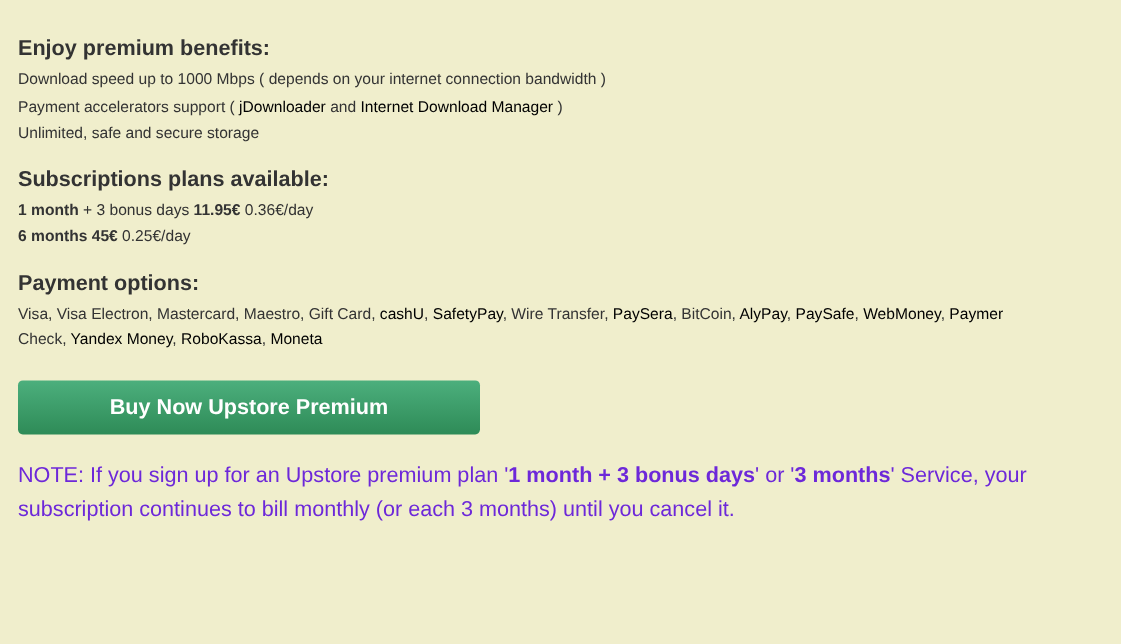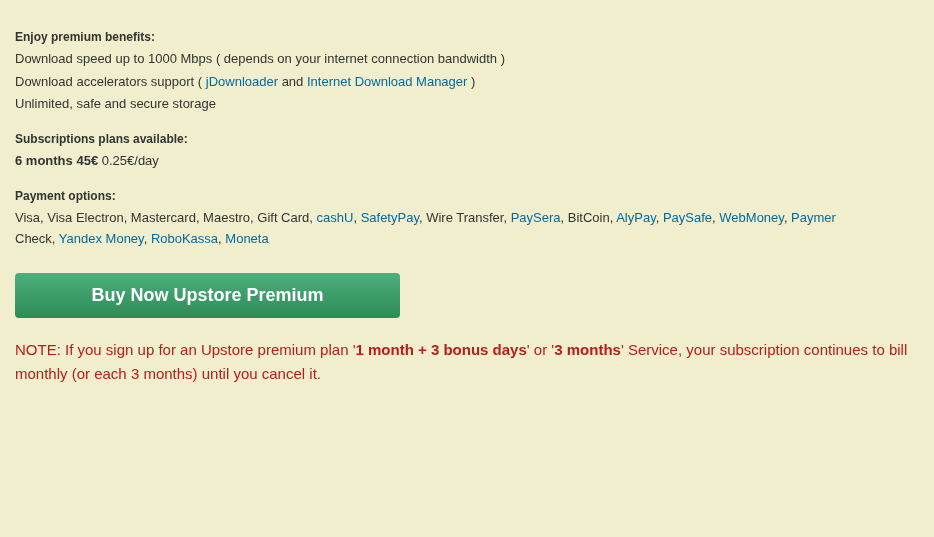--- a/index.html
+++ b/index.html
@@ -17,36 +17,36 @@
       min-height: 537px;
       padding: 30px 15px 20px 15px;
     }
 
     .section {
       margin-bottom: 18px;
     }
 
     .section-title {
       font-weight: bold;
-      font-size: 12px;
+      font-size: 18px;
       color: #333;
       margin-bottom: 5px;
     }
 
     .line {
       margin-bottom: 3px;
       line-height: 1.5;
     }
 
     .bold {
       font-weight: bold;
     }
 
     a.link {
-      color: #0369a1;
+      color: #000000;
       text-decoration: none;
     }
 
     .subscription-plan {
       margin-bottom: 2px;
       line-height: 1.6;
     }
 
     .buy-button {
       display: inline-block;
@@ -58,46 +58,49 @@
       border: none;
       border-radius: 4px;
       cursor: pointer;
       width: 385px;
       text-align: center;
       margin-top: 5px;
       margin-bottom: 20px;
     }
 
     .note {
-      font-size: 15px;
-      color: #b91c1c;
+      font-size: 18px;
+      color: #6d28d9;
       line-height: 1.6;
     }
 
     .payment-line {
       line-height: 1.6;
     }
   </style>
 </head>
 <body>
 
 <div class="section">
   <div class="section-title"><span>Enjoy premium benefits</span>:</div>
   <div class="line">
     <span>Download speed up to 1000 Mbps ( depends on your internet connection bandwidth )</span>
   </div>
   <div class="line">
-    <span>Download accelerators support ( </span><a class="link" href="#">jDownloader</a><span> and </span><a class="link" href="#">Internet Download Manager</a><span> )</span>
+    <span>Payment accelerators support ( </span><a class="link" href="#">jDownloader</a><span> and </span><a class="link" href="#">Internet Download Manager</a><span> )</span>
   </div>
   <div class="line">Unlimited, safe and secure storage</div>
 </div>
 
 <div class="section">
   <div class="section-title"><span>Subscriptions plans available</span>:</div>
 
+  <div class="subscription-plan">
+    <span class="bold">1 month</span><span> + 3 bonus days </span><span class="bold">11.95€</span><span> 0.36€/day</span>
+  </div>
   <div class="subscription-plan">
     <span class="bold">6 months</span><span> </span><span class="bold">45€</span><span> 0.25€/day</span>
   </div>
 </div>
 
 <div class="section">
   <div class="section-title"><span>Payment options</span>:</div>
   <div class="payment-line">
     <span>Visa, Visa Electron, Mastercard, Maestro, Gift Card, </span><a class="link" href="#">cashU</a><span>, </span><a class="link" href="#">SafetyPay</a><span>, Wire Transfer, </span><a class="link" href="#">PaySera</a><span>, BitCoin, </span><a class="link" href="#">AlyPay</a><span>, </span><a class="link" href="#">PaySafe</a><span>, </span><a class="link" href="#">WebMoney</a><span>, </span><a class="link" href="#">Paymer</a><br>
     <span>Check, </span><a class="link" href="#">Yandex Money</a><span>, </span><a class="link" href="#">RoboKassa</a><span>, </span><a class="link" href="#">Moneta</a>

